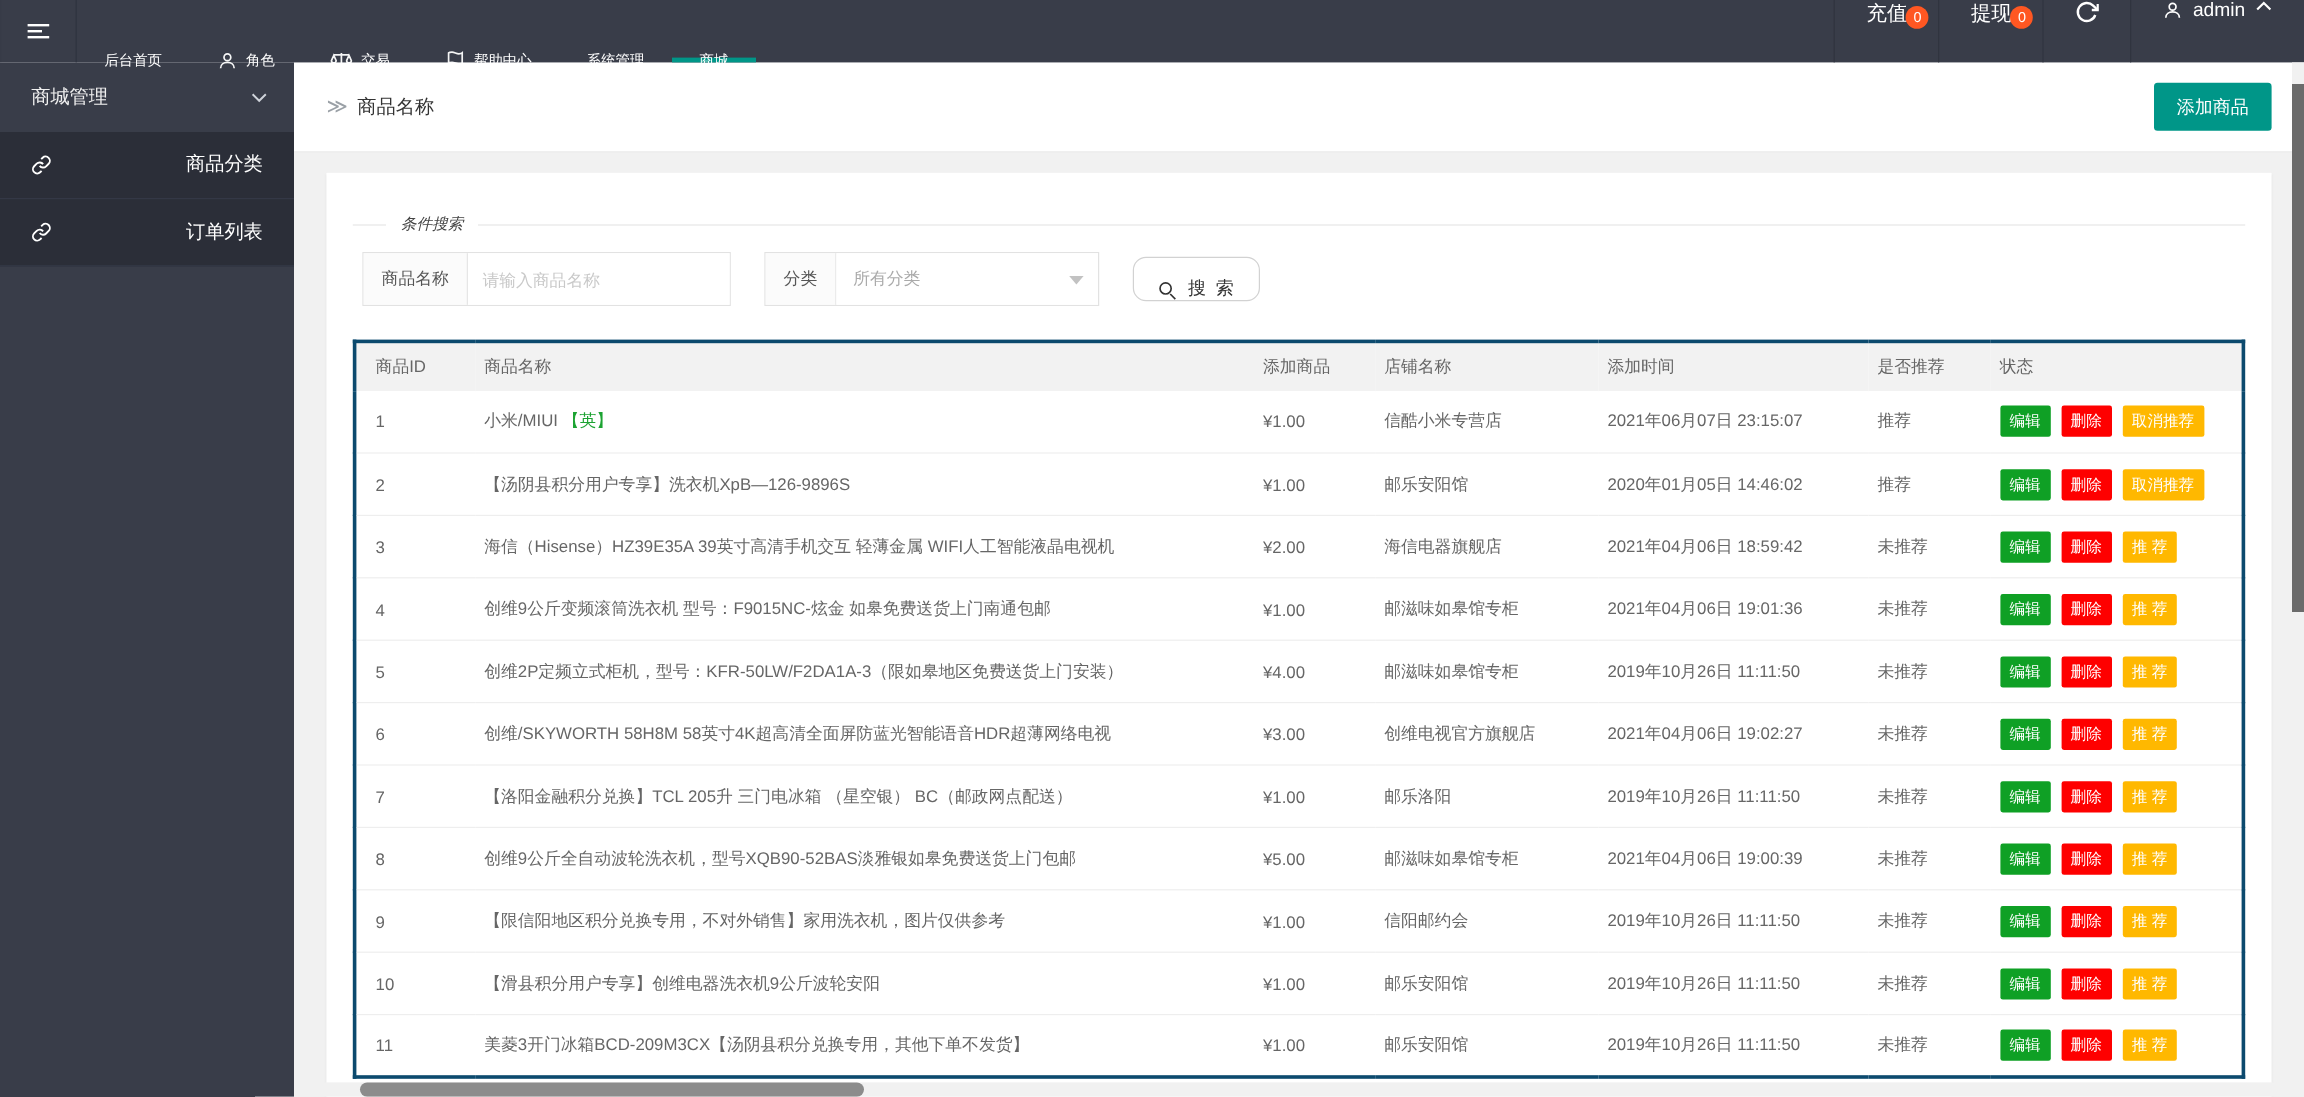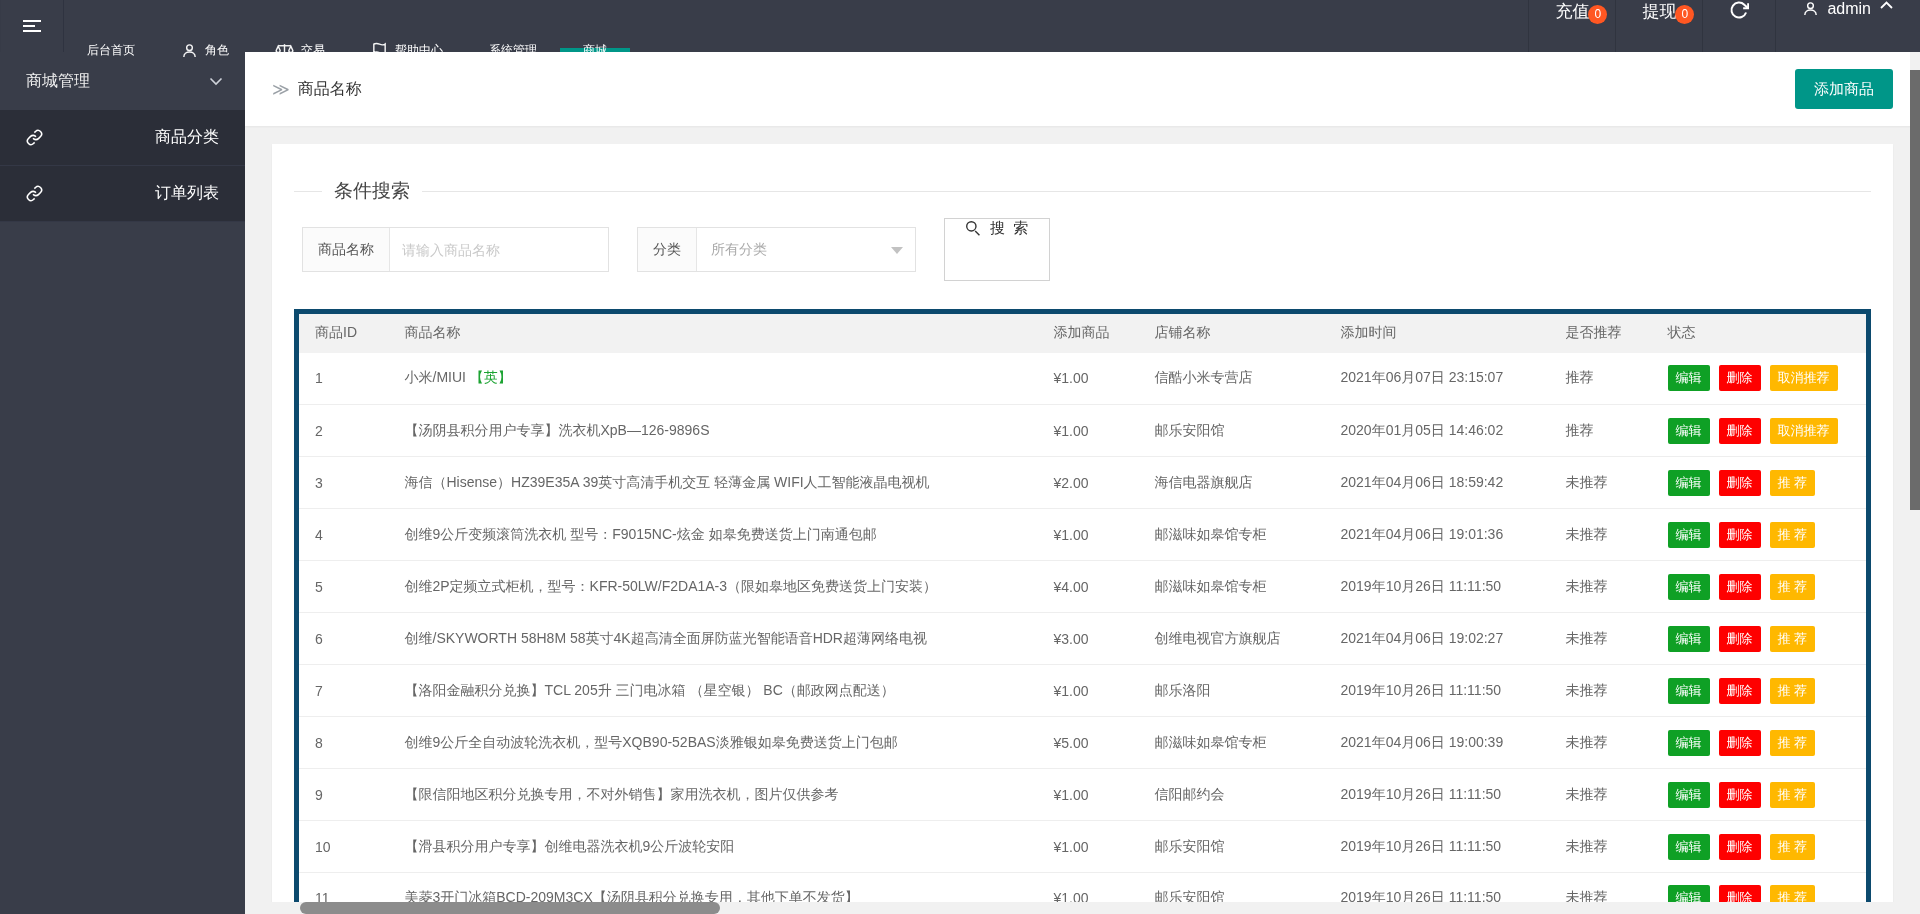--- a/index.html
+++ b/index.html
@@ -76,46 +76,46 @@
     font-family:inherit;
   }
 
   .panel {
     margin:18px 27px 0 27px; background:#fff; height:820px;
     padding:34px 22px 0 22px; box-shadow:0 1px 2px rgba(0,0,0,.05);
   }
 
   
   fieldset.search-field { border:none; border-top:1px solid #e6e6e6; }
-  fieldset.search-field legend { margin-left:28px; padding:0 12px; font-size:19px; color:#444; }
+  fieldset.search-field legend { margin-left:28px; padding:0 12px; font-size:13px; color:#444;font-style:italic; }
   .search-row { display:flex; align-items:center; gap:28px; margin:14px 0 0 8px; }
   .input-group { display:flex; align-items:stretch; height:45px; border:1px solid #e2e2e2; }
   .input-addon {
     display:flex; align-items:center; padding:0 15px; background:#fbfbfb;
     font-size:14px; color:#555; border-right:1px solid #e6e6e6; white-space:nowrap;
   }
   .text-input { border:none; outline:none; width:218px; padding:0 12px; font-size:14px; color:#333; font-family:inherit; }
   .text-input::placeholder { color:#c9c9c9; }
   .fake-select {
     width:218px; display:flex; align-items:center; padding:0 14px;
     font-size:14px; color:#aaa; position:relative; cursor:pointer; background:#fff;
   }
   .sel-arrow {
     position:absolute; right:12px; top:19px; width:0; height:0;
     border-left:6px solid transparent; border-right:6px solid transparent;
     border-top:7px solid #c2c2c2;
   }
   .search-btn {
-    height:63px; display:flex; align-items:flex-start; gap:9px; padding:0 19px;
-    background:#fff; border:1px solid #d2d2d2; border-radius:0; cursor:pointer;
+    height:37px; display:flex; align-items:flex-end; gap:9px; padding:0 19px;
+    background:#fff; border:1px solid #d2d2d2; border-radius:11px; cursor:pointer;
     font-size:15px; color:#333; font-family:inherit; letter-spacing:2px;
   }
 
   
-  table.product-table { width:100%; border-collapse:collapse; margin-top:28px; border:5px solid #0c4a6e; }
+  table.product-table { width:100%; border-collapse:collapse; margin-top:28px; border:3px solid #0c4a6e; }
   .product-table thead th {
     background:#f2f2f2; height:41px; font-weight:normal; font-size:14px; color:#666;
     text-align:left; padding:0 8px;
   }
   .product-table thead th:first-child { padding-left:16px; }
   .product-table tbody td {
     height:52px; border-bottom:1px solid #eee; font-size:14px; color:#666;
     padding:0 8px; background:#fff;
   }
   .product-table tbody td:first-child { padding-left:16px; }

